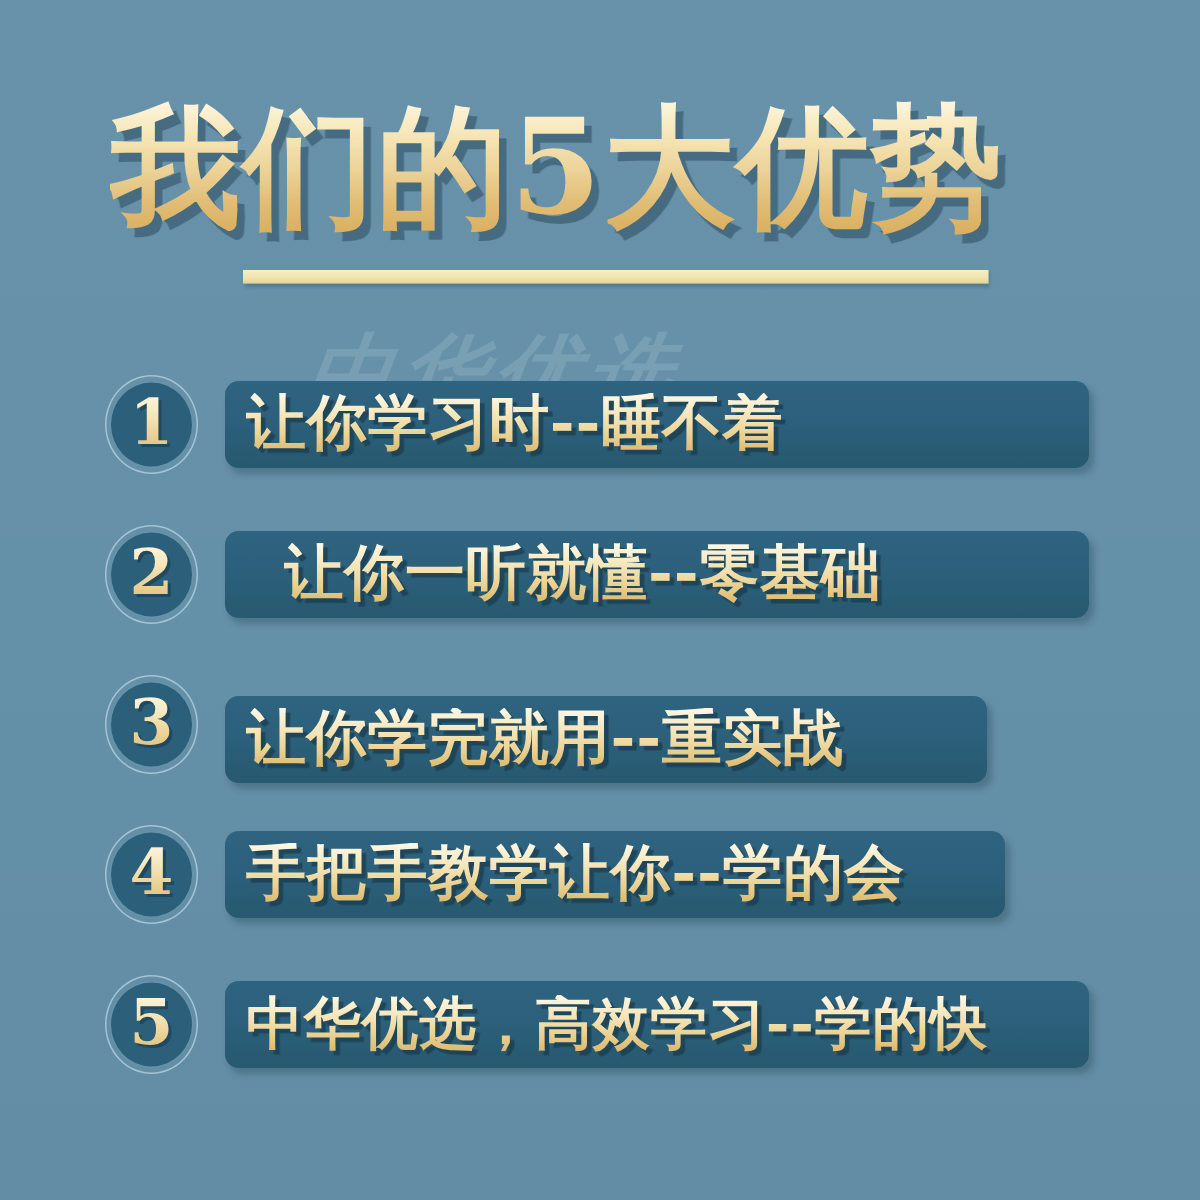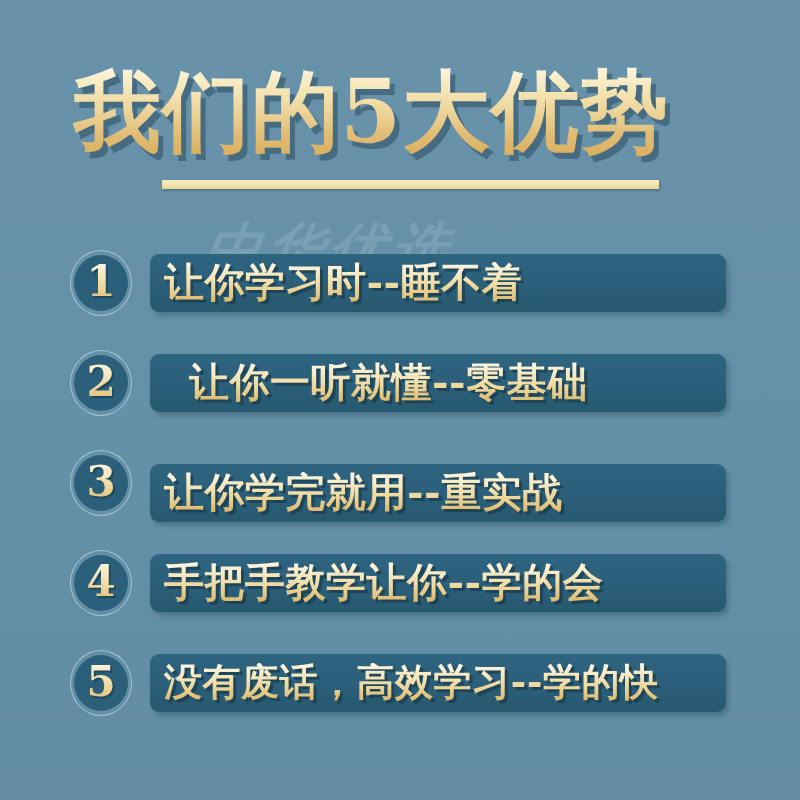--- a/index.html
+++ b/index.html
@@ -162,22 +162,22 @@
     border-radius: 9px;
     background: linear-gradient(180deg, #2f6480 0%, #2b5f7a 52%, #27596f 100%);
     box-shadow: 3px 4px 4px rgba(26, 58, 74, 0.3);
     display: flex;
     align-items: center;
     box-sizing: border-box;
     padding: 0 16px 0 14px;
   }
   .bar-1 { width: 576px; }
   .bar-2 { width: 576px; padding-left: 39px; }
-  .bar-3 { width: 576px; margin-top: 19px; }
-  .bar-4 { width: 576px; }
+  .bar-3 { width: 508px; margin-top: 19px; }
+  .bar-4 { width: 520px; }
   .bar-5 { width: 576px; }
 
   .bar-text {
     font-family: "DejaVu Serif", "Liberation Serif", serif;
     font-weight: 700;
     font-size: 40px;
     line-height: 1;
     letter-spacing: 0.5px;
     white-space: nowrap;
     background-image: linear-gradient(180deg,
@@ -252,18 +252,18 @@
       </div>
     </div>
 
     <div class="row row-5">
       <div class="badge">
         <span class="badge-ring-outer"></span>
         <span class="badge-disc"></span>
         <span class="badge-num">5</span>
       </div>
       <div class="bar bar-5">
-        <span class="bar-text">没有废话，高效学习--学的快</span>
+        <span class="bar-text">中华优选，高效学习--学的快</span>
       </div>
     </div>
 
   </div>
 </div>
 
 </body></html>

